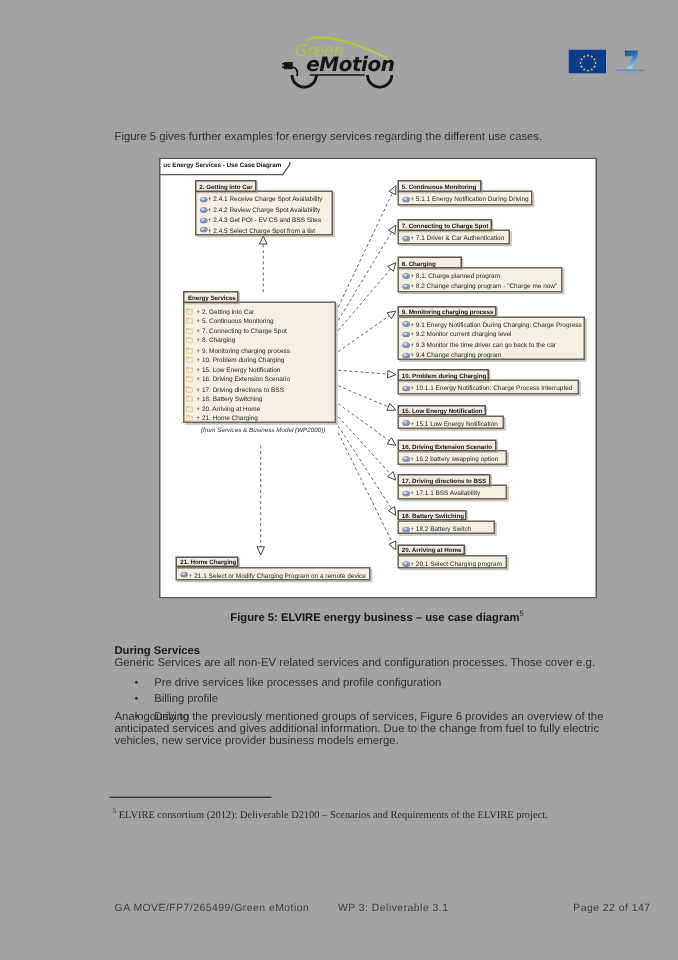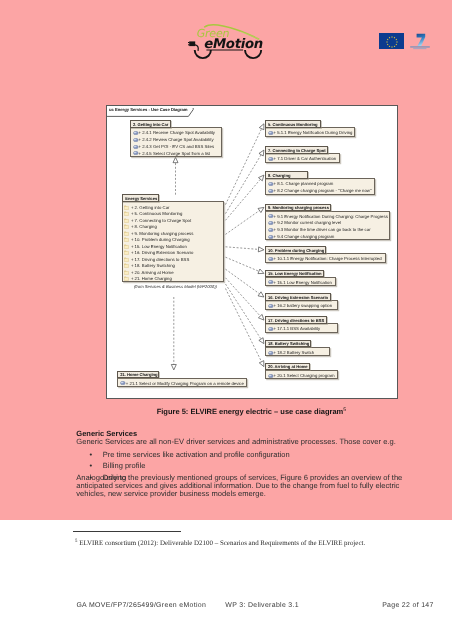--- a/index.html
+++ b/index.html
@@ -1,20 +1,20 @@
 <!DOCTYPE html>
 <html><head>
 <meta charset="utf-8">
 <title>Green eMotion Deliverable 3.1 - Page 22</title>
 <style>
   html,body{margin:0;padding:0;}
   body{width:452px;height:640px;background:#ffffff;font-family:"Liberation Sans",sans-serif;
        -webkit-font-smoothing:antialiased;overflow:hidden;position:relative;
        text-rendering:geometricPrecision;}
-  .page{position:absolute;left:0;top:0;width:452px;height:520px;background:#fca5a5;}
+  .page{position:absolute;left:0;top:0;width:452px;height:640px;background:#a3a3a3;}
 
   
   .logo{position:absolute;left:188.2px;top:12.0px;width:80px;height:48px;}
   .logo svg{display:block;}
   .eu-flag{position:absolute;left:378.9px;top:33.3px;width:25px;height:16px;}
   .fp7{position:absolute;left:410.2px;top:32.7px;width:24px;height:17px;}
 
   
   .intro{position:absolute;left:76.4px;top:85.6px;width:330px;font-size:7.5px;color:#2e2e2e;
          letter-spacing:.002em;}
@@ -126,20 +126,21 @@
           <stop offset="1" stop-color="#9fd0ec"></stop>
         </linearGradient>
       </defs>
       <path d="M6.6 0.7 L15.2 0.7 L15.2 4.0 L11.3 13.0 L7.4 13.0 L11.9 4.5 L6.6 4.5 Z" fill="url(#g7)"></path>
 
       <rect x="0.2" y="13.3" width="19.6" height="1.25" fill="#5e8fc0" opacity="0.85"></rect>
       <rect x="3.2" y="15.2" width="13.2" height="0.9" fill="#7ea5cd" opacity="0.8"></rect>
     </svg>
   </div>
 
+  <div class="intro">Figure 5 gives further examples for energy services regarding the different use cases.</div>
 
   <div class="diagram">
     <div class="diag-tab">
       <svg width="92" height="10" viewBox="0 0 92 10" xmlns="http://www.w3.org/2000/svg">
         <path d="M0 8.4 L82.4 8.4 L87.2 1.6 L87.2 0" fill="none" stroke="#585858" stroke-width="0.95" stroke-linejoin="miter"></path>
       </svg>
       <div class="diag-tab-label">uc Energy Services - Use Case Diagram</div>
     </div>
     <svg class="diag-svg" id="links" viewBox="0 0 292 294" xmlns="http://www.w3.org/2000/svg">
         <line x1="118.50" y1="98.60" x2="154.58" y2="22.68" stroke="#555555" stroke-width="0.6" stroke-dasharray="2.0 1.7"></line>
@@ -554,26 +555,26 @@
             </div>
           </div>
           <div class="pkg-tab" style="width: 36.9219px;">
             <span>Energy Services</span>
           </div>
         </div>
         <div class="es-footer" style="left: 26.9px; top: 178.36px;">(from Services &amp; Business Model (WP2000))</div>
       </div>
   </div>
 
-  <div class="caption"><span>Figure 5: ELVIRE energy electric – use case diagram</span><sup>5</sup></div>
-
-  <div class="gs-head">Generic Services</div>
-  <div class="gs-para">Generic Services are all non-EV driver services and administrative processes. Those cover e.g.</div>
+  <div class="caption"><span>Figure 5: ELVIRE energy business – use case diagram</span><sup>5</sup></div>
+
+  <div class="gs-head">During Services</div>
+  <div class="gs-para">Generic Services are all non-EV related services and configuration processes. Those cover e.g.</div>
   <ul class="gs-bullets" id="gsb">
-      <li><span class="bullet">•</span><span>Pre time services like activation and profile configuration</span></li>
+      <li><span class="bullet">•</span><span>Pre drive services like processes and profile configuration</span></li>
       <li><span class="bullet">•</span><span>Billing profile</span></li>
       <li><span class="bullet">•</span><span>Driving</span></li>
     </ul>
   <div class="gs-close">Analogously to the previously mentioned groups of services, Figure 6 provides an overview of the anticipated services and gives additional information. Due to the change from fuel to fully electric vehicles, new service provider business models emerge.</div>
 
   <div class="fn-rule"></div>
   <div class="footnote"><sup>5</sup> <span>ELVIRE consortium (2012): Deliverable D2100 – Scenarios and Requirements of the ELVIRE project.</span></div>
 
   <div class="pg-footer">
     <span class="f-left">GA MOVE/FP7/265499/Green eMotion</span>

